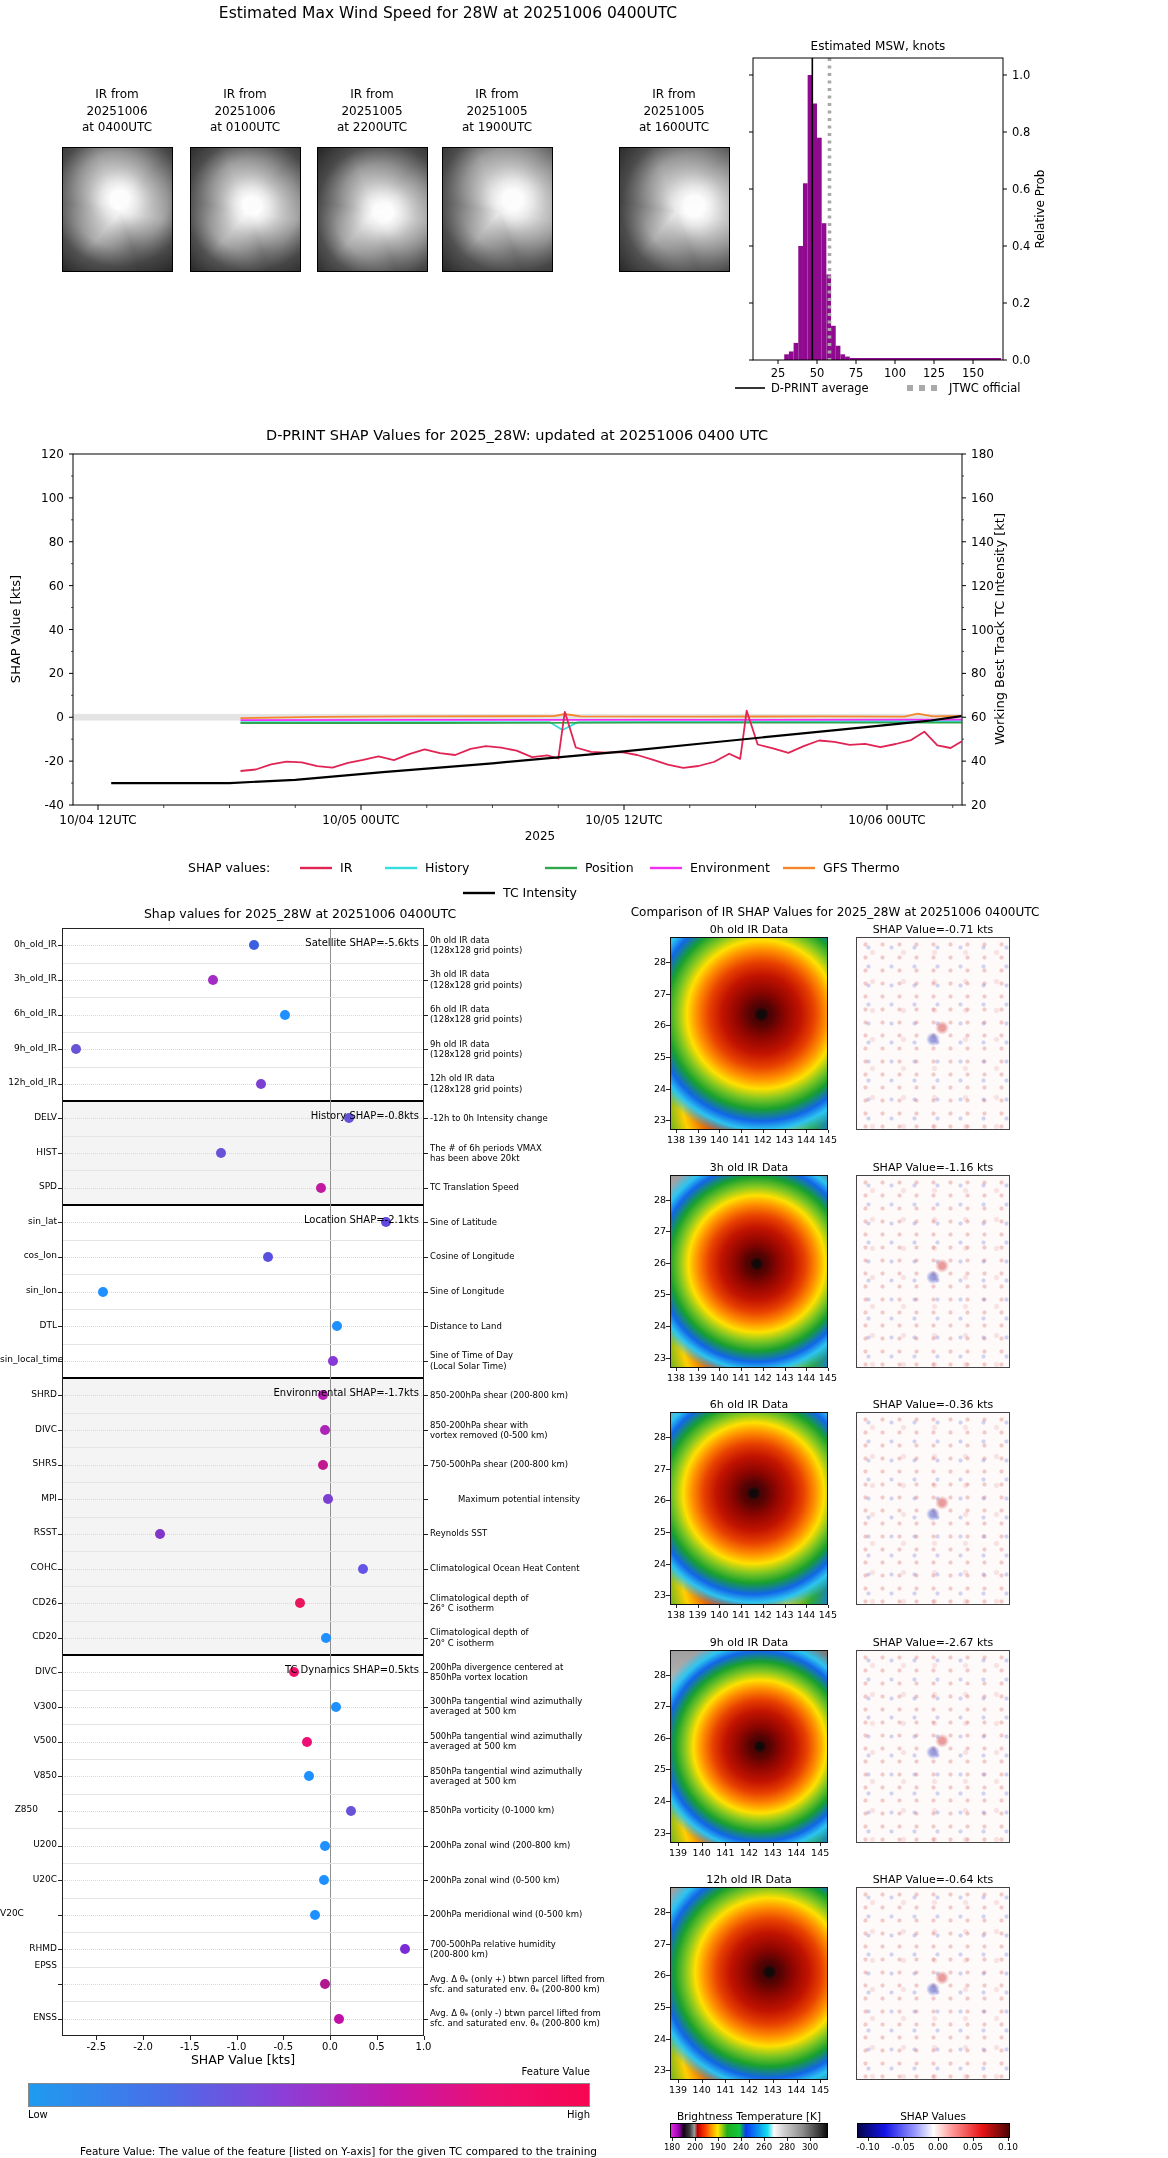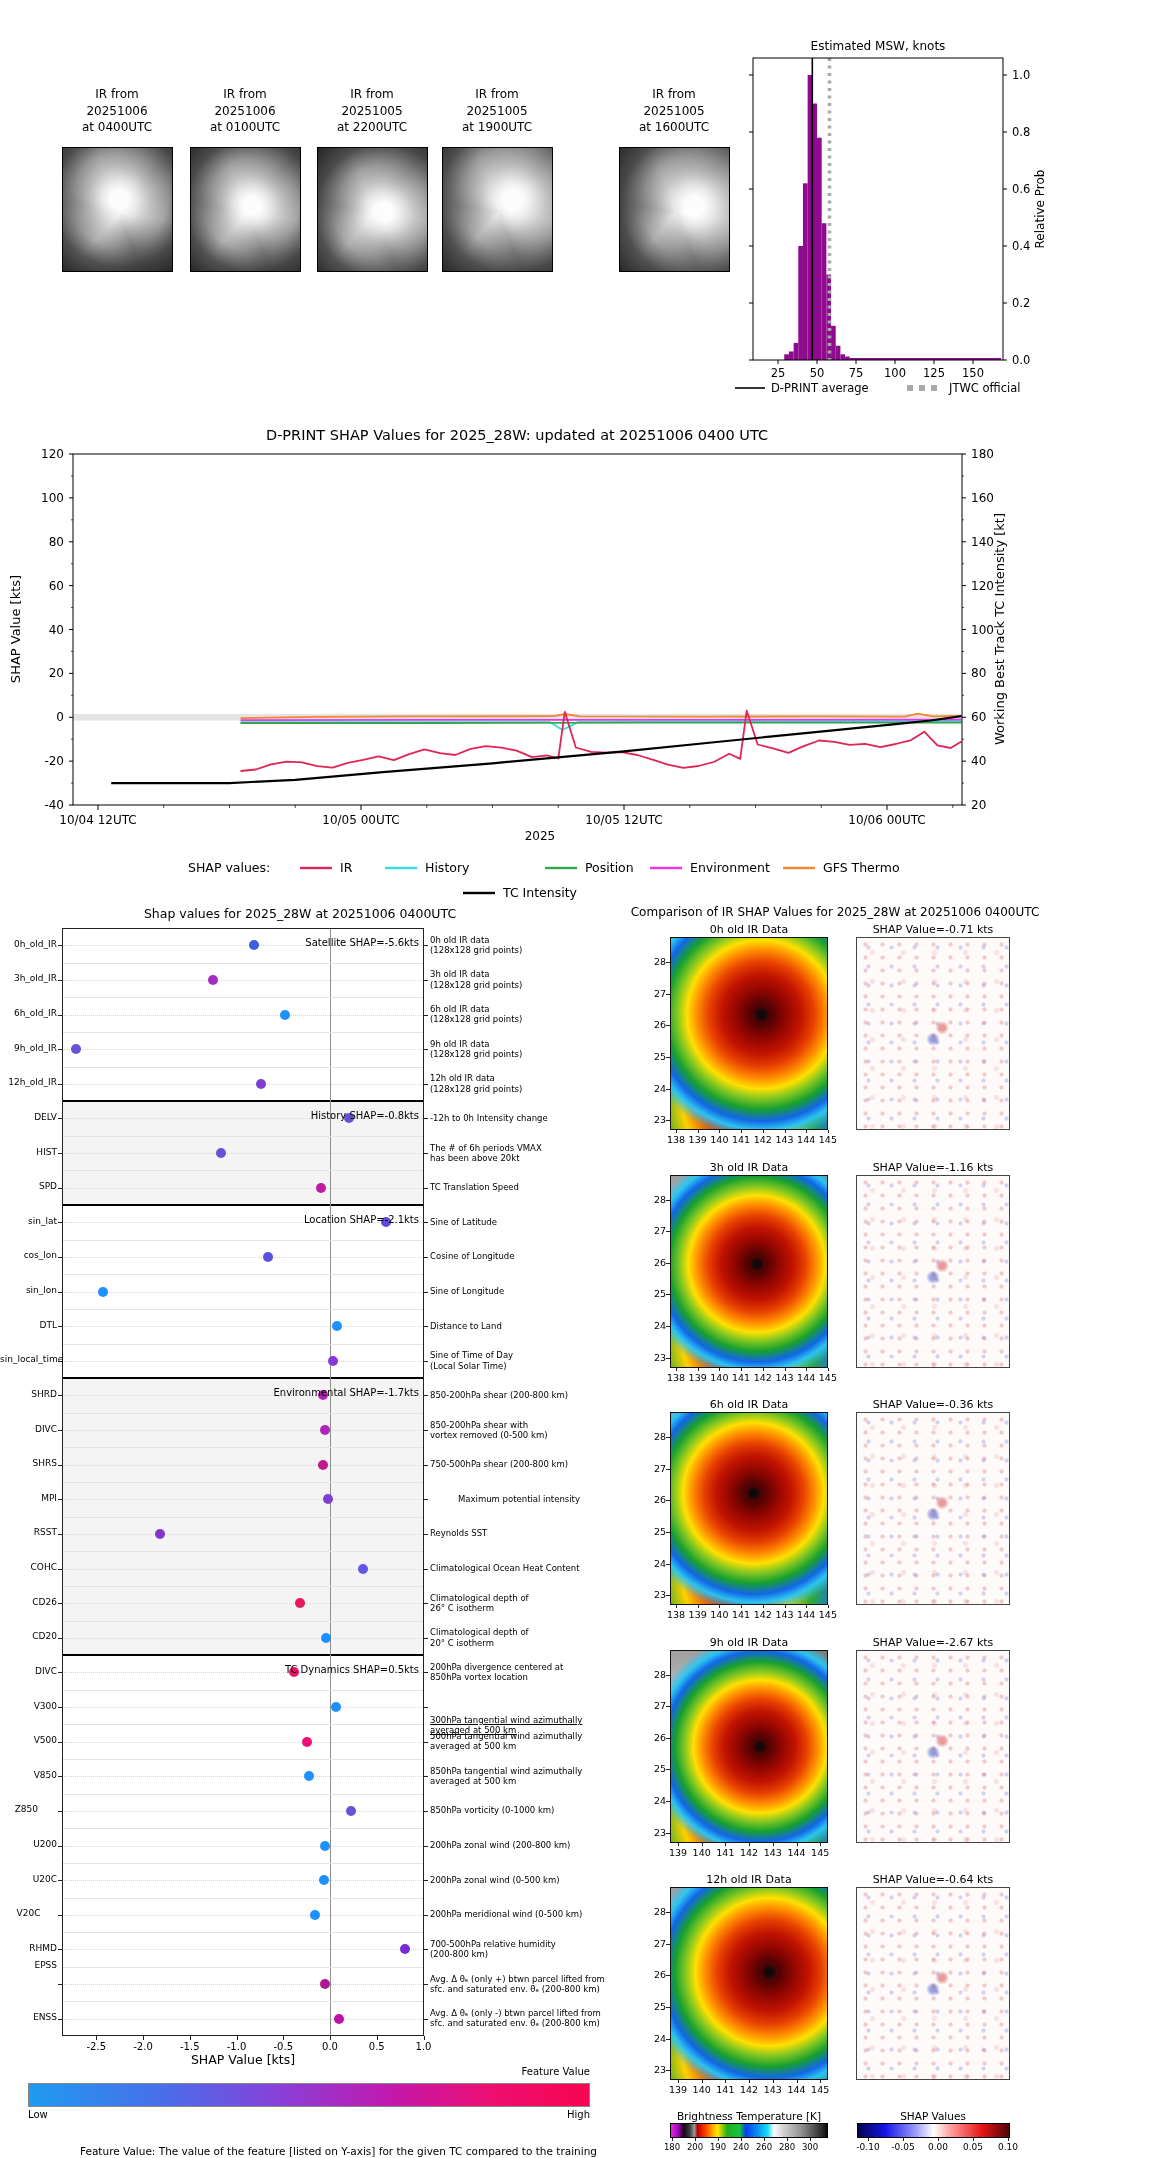--- a/index.html
+++ b/index.html
@@ -42,20 +42,21 @@
     background:linear-gradient(90deg,#1e9bf0 0%,#4b6ce8 25%,#8a3fd8 45%,#c318ac 65%,#ec0f72 82%,#f70550 100%);}
   .bt-bar{position:absolute;height:15px;border:1px solid #000;box-sizing:border-box;
     background:linear-gradient(90deg,#e02ce0 0%,#9c00b4 5%,#140014 8%,#3a3a3a 12%,#9a9a9a 15%,#c00000 17%,#ff3c00 22%,#ff9c00 26%,#ffe800 30%,#1fae1f 36%,#12c83c 44%,#0a3cf0 48%,#0a96f0 56%,#16e0f0 62%,#fbfbfb 66%,#d2d2d2 72%,#8e8e8e 84%,#303030 96%,#0a0a0a 100%);}
   .seis-bar{position:absolute;height:15px;border:1px solid #000;box-sizing:border-box;
     background:linear-gradient(90deg,#05054d 0%,#1414e8 18%,#9a9aff 38%,#ffffff 50%,#ff9a9a 62%,#e81414 82%,#4d0505 100%);}
 </style>
 </head>
 <body>
 
 <div id="page">
+  <div class="abs ctr" id="main-title" style="left:0;top:4px;width:896px;font-size:15.5px;">Estimated Max Wind Speed for 28W at 20251006 0400UTC</div>
 
   <div class="abs" id="thumbs" style="left:0;top:0;">
       <div class="abs" style="left: 52px; top: 86px; width: 130px; text-align: center; font-size: 12px; line-height: 16.5px;">
         <div>IR from</div>
         <div>20251006</div>
         <div>at 0400UTC</div>
       </div>
       <div class="abs thumb" style="left: 62px; top: 147px; --ex: 52%; --ey: 42%;"></div>
       <div class="abs" style="left: 180px; top: 86px; width: 130px; text-align: center; font-size: 12px; line-height: 16.5px;">
         <div>IR from</div>
@@ -466,21 +467,21 @@
       <div class="abs" style="left: 430px; top: 761.938px; width: 210px; font-size: 8.5px; line-height: 10.3px;">
         <div style="white-space: nowrap;">200hPa divergence centered at</div>
         <div style="white-space: nowrap;">850hPa vortex location</div>
       </div>
       <div class="abs" style="left: 63px; top: 789.75px; width: 360px; height: 1px; background: rgb(228, 228, 228);"></div>
       <div class="abs" style="left: 64px; top: 807.062px; width: 358px; height: 0px; border-top: 1px dotted rgb(217, 217, 217);"></div>
       <div class="abs" style="left: 0px; top: 800.562px; width: 57px; text-align: right; font-size: 9px;">V300</div>
       <div class="abs" style="left: 58px; top: 807.062px; width: 4px; height: 1px; background: rgb(34, 34, 34);"></div>
       <div class="abs" style="left: 424px; top: 807.062px; width: 4px; height: 1px; background: rgb(34, 34, 34);"></div>
       <div class="abs" style="left: 330.61px; top: 802.062px; width: 10px; height: 10px; border-radius: 50%; background: rgb(30, 144, 255);"></div>
-      <div class="abs" style="left: 430px; top: 815px; width: 210px; font-size: 8.5px; line-height: 10.3px; text-decoration: underline;">
+      <div class="abs" style="left: 430px; top: 796px; width: 210px; font-size: 8.5px; line-height: 10.3px;">
         <div style="white-space: nowrap;">300hPa tangential wind azimuthally</div>
         <div style="white-space: nowrap;">averaged at 500 km</div>
       </div>
       <div class="abs" style="left: 63px; top: 824.375px; width: 360px; height: 1px; background: rgb(228, 228, 228);"></div>
       <div class="abs" style="left: 64px; top: 841.688px; width: 358px; height: 0px; border-top: 1px dotted rgb(217, 217, 217);"></div>
       <div class="abs" style="left: 0px; top: 835.188px; width: 57px; text-align: right; font-size: 9px;">V500</div>
       <div class="abs" style="left: 58px; top: 841.688px; width: 4px; height: 1px; background: rgb(34, 34, 34);"></div>
       <div class="abs" style="left: 424px; top: 841.688px; width: 4px; height: 1px; background: rgb(34, 34, 34);"></div>
       <div class="abs" style="left: 301.625px; top: 836.688px; width: 10px; height: 10px; border-radius: 50%; background: rgb(237, 16, 119);"></div>
       <div class="abs" style="left: 430px; top: 831.188px; width: 210px; font-size: 8.5px; line-height: 10.3px;">
@@ -519,21 +520,21 @@
       <div class="abs" style="left: 64px; top: 980.188px; width: 358px; height: 0px; border-top: 1px dotted rgb(217, 217, 217);"></div>
       <div class="abs" style="left: 0px; top: 973.688px; width: 57px; text-align: right; font-size: 9px;">U20C</div>
       <div class="abs" style="left: 58px; top: 980.188px; width: 4px; height: 1px; background: rgb(34, 34, 34);"></div>
       <div class="abs" style="left: 424px; top: 980.188px; width: 4px; height: 1px; background: rgb(34, 34, 34);"></div>
       <div class="abs" style="left: 319.39px; top: 975.188px; width: 10px; height: 10px; border-radius: 50%; background: rgb(30, 144, 255);"></div>
       <div class="abs" style="left: 430px; top: 974.688px; width: 210px; font-size: 8.5px; line-height: 10.3px;">
         <div style="white-space: nowrap;">200hPa zonal wind (0-500 km)</div>
       </div>
       <div class="abs" style="left: 63px; top: 997.5px; width: 360px; height: 1px; background: rgb(228, 228, 228);"></div>
       <div class="abs" style="left: 64px; top: 1014.81px; width: 358px; height: 0px; border-top: 1px dotted rgb(217, 217, 217);"></div>
-      <div class="abs" style="left: 0px; top: 1008.31px; width: 57px; text-align: center; font-size: 9px;">V20C</div>
+      <div class="abs" style="left: 0px; top: 1008.31px; width: 57px; text-align: left; font-size: 9px;">V20C</div>
       <div class="abs" style="left: 58px; top: 1014.81px; width: 4px; height: 1px; background: rgb(34, 34, 34);"></div>
       <div class="abs" style="left: 424px; top: 1014.81px; width: 4px; height: 1px; background: rgb(34, 34, 34);"></div>
       <div class="abs" style="left: 310.04px; top: 1009.81px; width: 10px; height: 10px; border-radius: 50%; background: rgb(30, 144, 255);"></div>
       <div class="abs" style="left: 430px; top: 1009.31px; width: 210px; font-size: 8.5px; line-height: 10.3px;">
         <div style="white-space: nowrap;">200hPa meridional wind (0-500 km)</div>
       </div>
       <div class="abs" style="left: 63px; top: 1032.12px; width: 360px; height: 1px; background: rgb(228, 228, 228);"></div>
       <div class="abs" style="left: 64px; top: 1049.44px; width: 358px; height: 0px; border-top: 1px dotted rgb(217, 217, 217);"></div>
       <div class="abs" style="left: 0px; top: 1042.94px; width: 57px; text-align: right; font-size: 9px;">RHMD</div>
       <div class="abs" style="left: 58px; top: 1049.44px; width: 4px; height: 1px; background: rgb(34, 34, 34);"></div>

